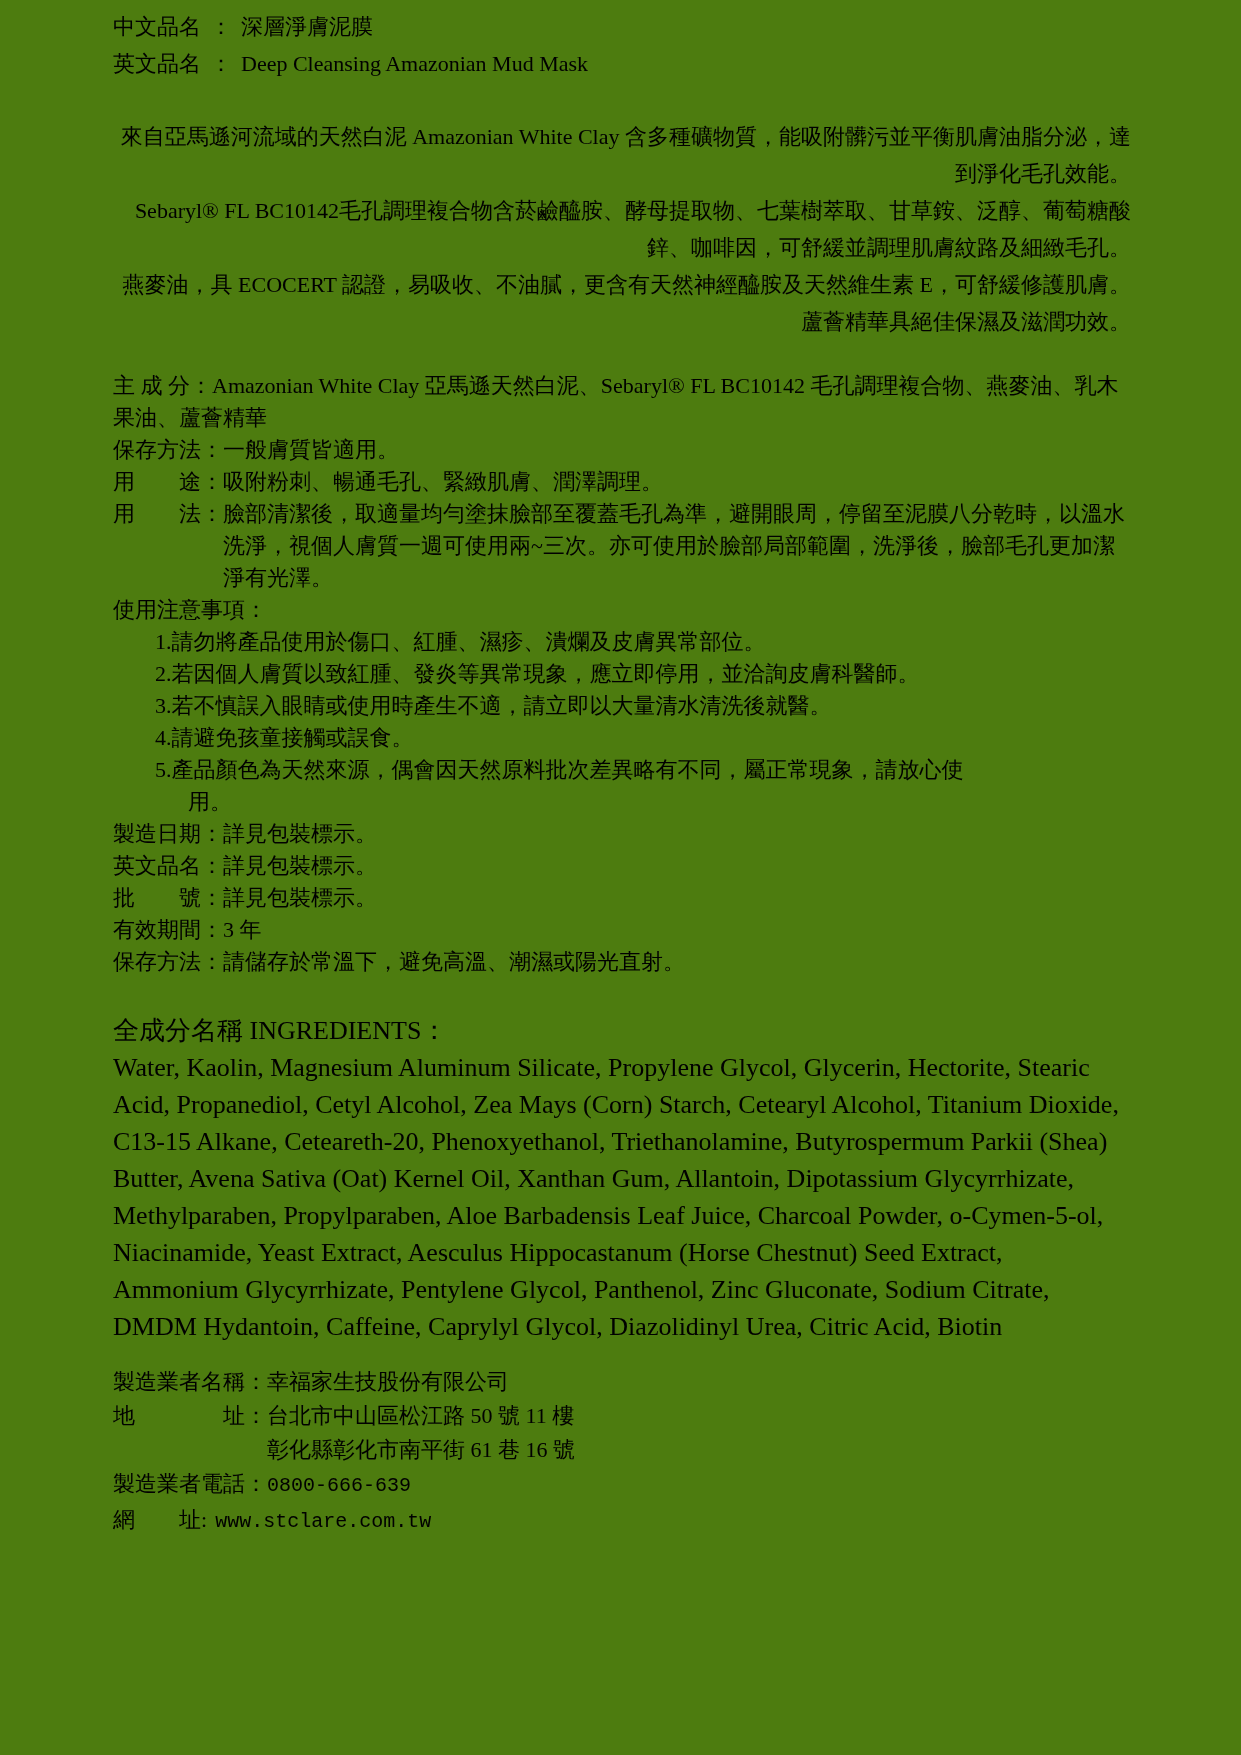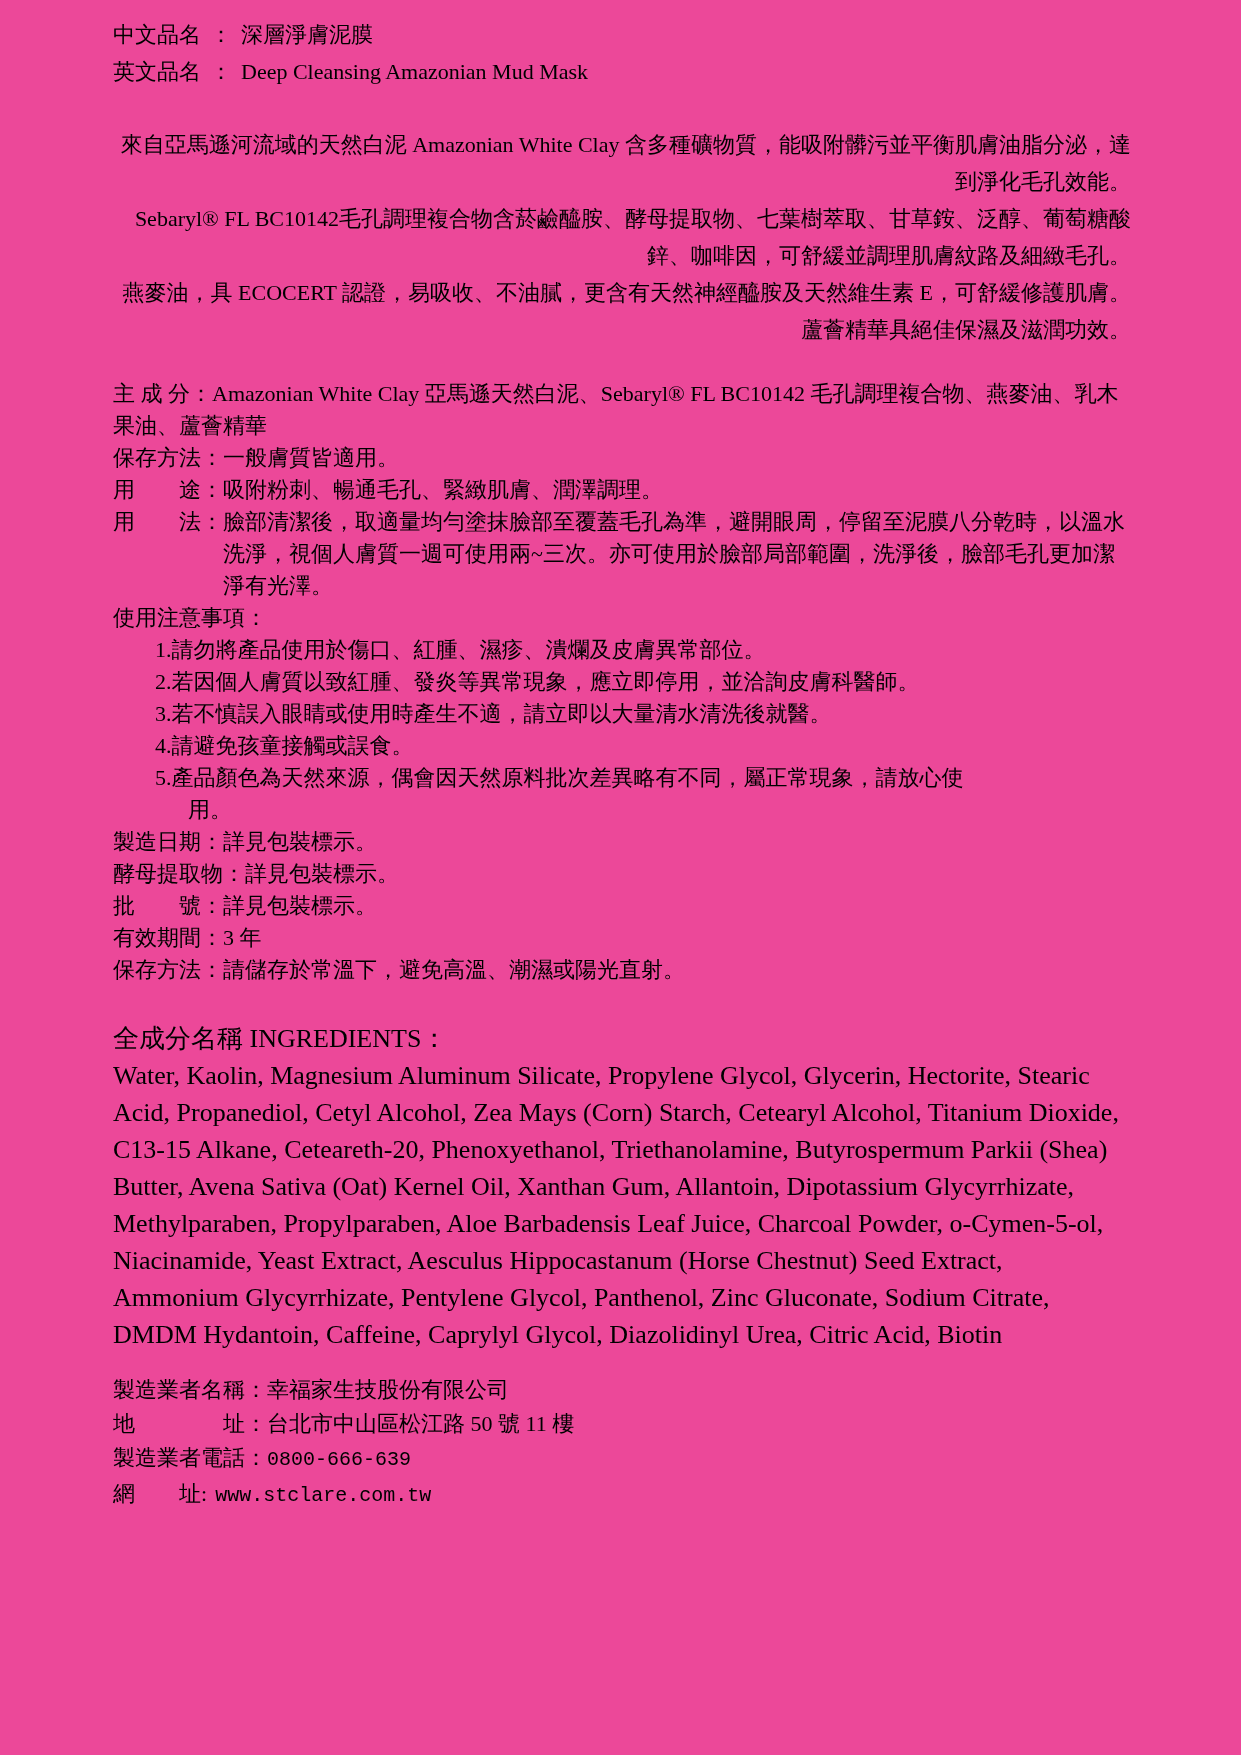--- a/index.html
+++ b/index.html
@@ -4,24 +4,24 @@
 <style>
   html, body { margin:0; padding:0; background:#ffffff; }
   body {
     width:1241px; height:1755px;
     color:#000;
     font-family:"Liberation Serif","DejaVu Serif",serif;
     -webkit-font-smoothing:antialiased;
   }
   .page {
     width:1241px; height:1755px;
-    padding:16px 110px 0 113px;
+    padding:8px 110px 0 113px;
     box-sizing:border-box;
     overflow:hidden;
-    background:#ec4899;
+    background:#4d7c0f;
   }
   p { margin:0; }
 
   
   .identity { font-size:22px; line-height:37px; }
   .sep { margin:0 9px; }
   .mono { font-family:"Liberation Mono","DejaVu Sans Mono",monospace; font-size:20px; }
 
   
   .description { margin-top:36px; font-size:22px; line-height:37px;text-align:right; }
@@ -64,31 +64,32 @@
     <p class="row hang"><span>用　　法：</span><span>臉部清潔後，取適量均勻塗抹臉部至覆蓋毛孔為準，避開眼周，停留至泥膜八分乾時，以溫水洗淨，視個人膚質一週可使用兩~三次。亦可使用於臉部局部範圍，洗淨後，臉部毛孔更加潔淨有光澤。</span></p>
     <p class="row">使用注意事項：</p>
     <div class="notes">
       <p class="note">1.請勿將產品使用於傷口、紅腫、濕疹、潰爛及皮膚異常部位。</p>
       <p class="note">2.若因個人膚質以致紅腫、發炎等異常現象，應立即停用，並洽詢皮膚科醫師。</p>
       <p class="note">3.若不慎誤入眼睛或使用時產生不適，請立即以大量清水清洗後就醫。</p>
       <p class="note">4.請避免孩童接觸或誤食。</p>
       <p class="note">5.產品顏色為天然來源，偶會因天然原料批次差異略有不同，屬正常現象，請放心使用。</p>
     </div>
     <p class="row"><span>製造日期：</span><span>詳見包裝標示。</span></p>
-    <p class="row"><span>酵母提取物：</span><span>詳見包裝標示。</span></p>
+    <p class="row"><span>英文品名：</span><span>詳見包裝標示。</span></p>
     <p class="row"><span>批　　號：</span><span>詳見包裝標示。</span></p>
     <p class="row"><span>有效期間：</span><span>3 年</span></p>
     <p class="row"><span>保存方法：</span><span>請儲存於常溫下，避免高溫、潮濕或陽光直射。</span></p>
   </section>
 
   <section class="ingredients">
     <p class="row">全成分名稱 INGREDIENTS：</p>
     <p class="para">Water, Kaolin, Magnesium Aluminum Silicate, Propylene Glycol, Glycerin, Hectorite, Stearic Acid, Propanediol, Cetyl Alcohol, Zea Mays (Corn) Starch, Cetearyl Alcohol, Titanium Dioxide, C13-15 Alkane, Ceteareth-20, Phenoxyethanol, Triethanolamine, Butyrospermum Parkii (Shea) Butter, Avena Sativa (Oat) Kernel Oil, Xanthan Gum, Allantoin, Dipotassium Glycyrrhizate, Methylparaben, Propylparaben, Aloe Barbadensis Leaf Juice, Charcoal Powder, o-Cymen-5-ol, Niacinamide, Yeast Extract, Aesculus Hippocastanum (Horse Chestnut) Seed Extract, Ammonium Glycyrrhizate, Pentylene Glycol, Panthenol, Zinc Gluconate, Sodium Citrate, DMDM Hydantoin, Caffeine, Caprylyl Glycol, Diazolidinyl Urea, Citric Acid, Biotin</p>
   </section>
 
   <section class="manufacturer">
     <p class="row"><span>製造業者名稱：</span><span>幸福家生技股份有限公司</span></p>
     <p class="row"><span>地　　　　址：</span><span>台北市中山區松江路 50 號 11 樓</span></p>
+    <p class="row addr-cont"><span>彰化縣彰化市南平街 61 巷 16 號</span></p>
     <p class="row"><span>製造業者電話：</span><span class="mono">0800-666-639</span></p>
     <p class="row"><span class="site-label">網　　址:</span><span class="mono">www.stclare.com.tw</span></p>
   </section>
 
 </main>
 
 </body></html>

